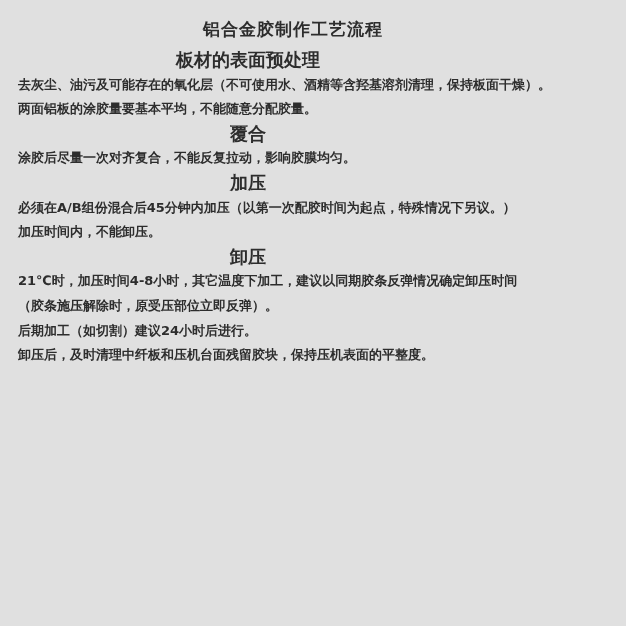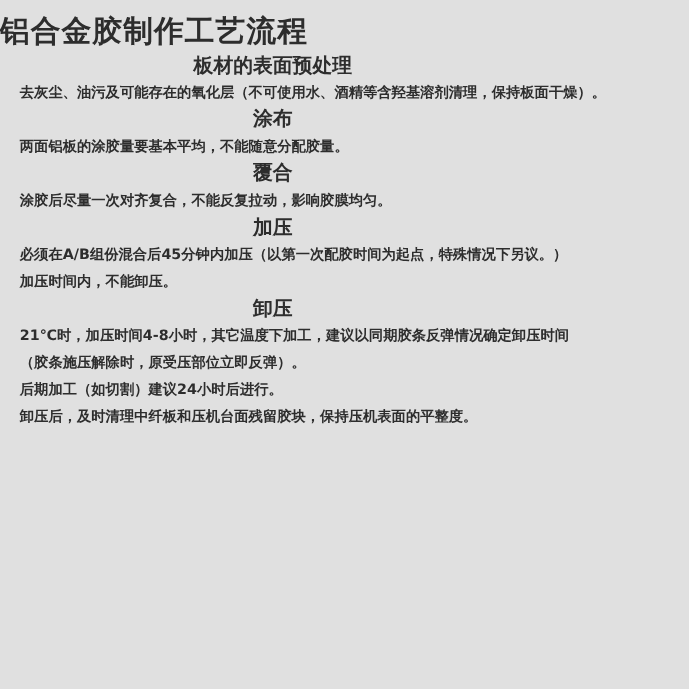--- a/index.html
+++ b/index.html
@@ -14,24 +14,24 @@
     color: #2d2d2d;
     font-family: "DejaVu Sans", "Liberation Sans", sans-serif;
     font-weight: 600;
     -webkit-font-smoothing: antialiased;
   }
   .doc {
     width: 626px;
     height: 626px;
   }
   .title {
-    font-size: 27px;
+    font-size: 17px;
     font-weight: 700;
     line-height: 36px;
-    text-align: left;
+    text-align: center;
     margin: 11px 40px 1px 0;
     white-space: nowrap;
     letter-spacing: 1px;
   }
   .heading {
     font-size: 18px;
     line-height: 24.6px;
     text-align: center;
     margin-right: 130px;
     white-space: nowrap;
@@ -48,21 +48,20 @@
 <body style="background-color: rgb(224, 224, 224); color: rgb(45, 45, 45);">
 
 <div class="doc">
   <h1 class="title">铝合金胶制作工艺流程</h1>
   <div>
       <section>
         <div class="heading">板材的表面预处理</div>
         <div class="line">去灰尘、油污及可能存在的氧化层（不可使用水、酒精等含羟基溶剂清理，保持板面干燥）。</div>
       </section>
       <section>
-        <div class="heading">涂布</div>
         <div class="line">两面铝板的涂胶量要基本平均，不能随意分配胶量。</div>
       </section>
       <section>
         <div class="heading">覆合</div>
         <div class="line">涂胶后尽量一次对齐复合，不能反复拉动，影响胶膜均匀。</div>
       </section>
       <section>
         <div class="heading">加压</div>
         <div class="line">必须在A/B组份混合后45分钟内加压（以第一次配胶时间为起点，特殊情况下另议。）</div>
         <div class="line">加压时间内，不能卸压。</div>

